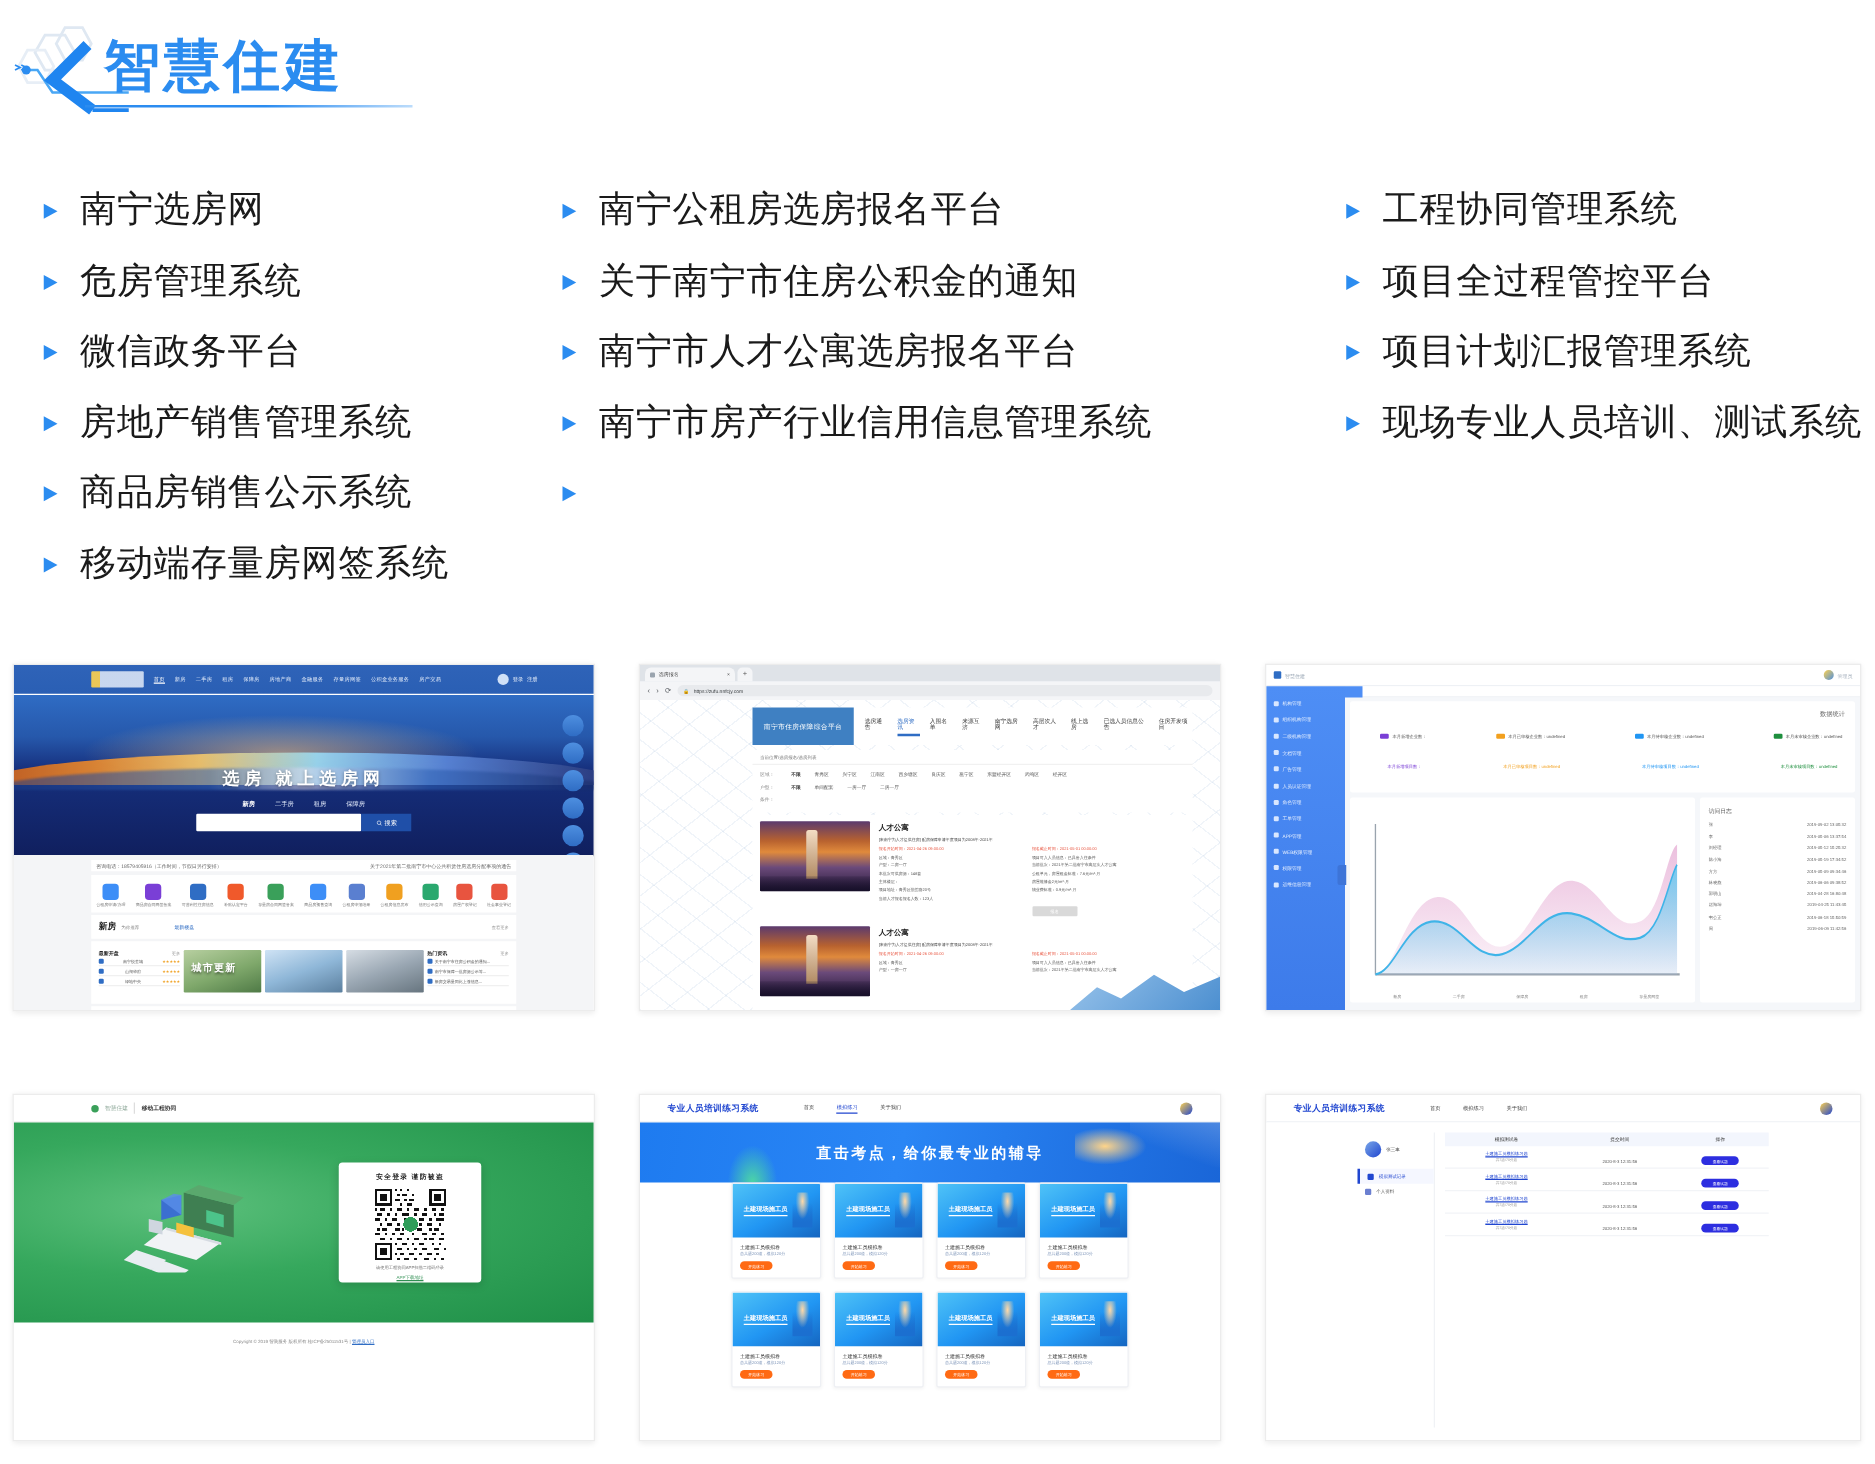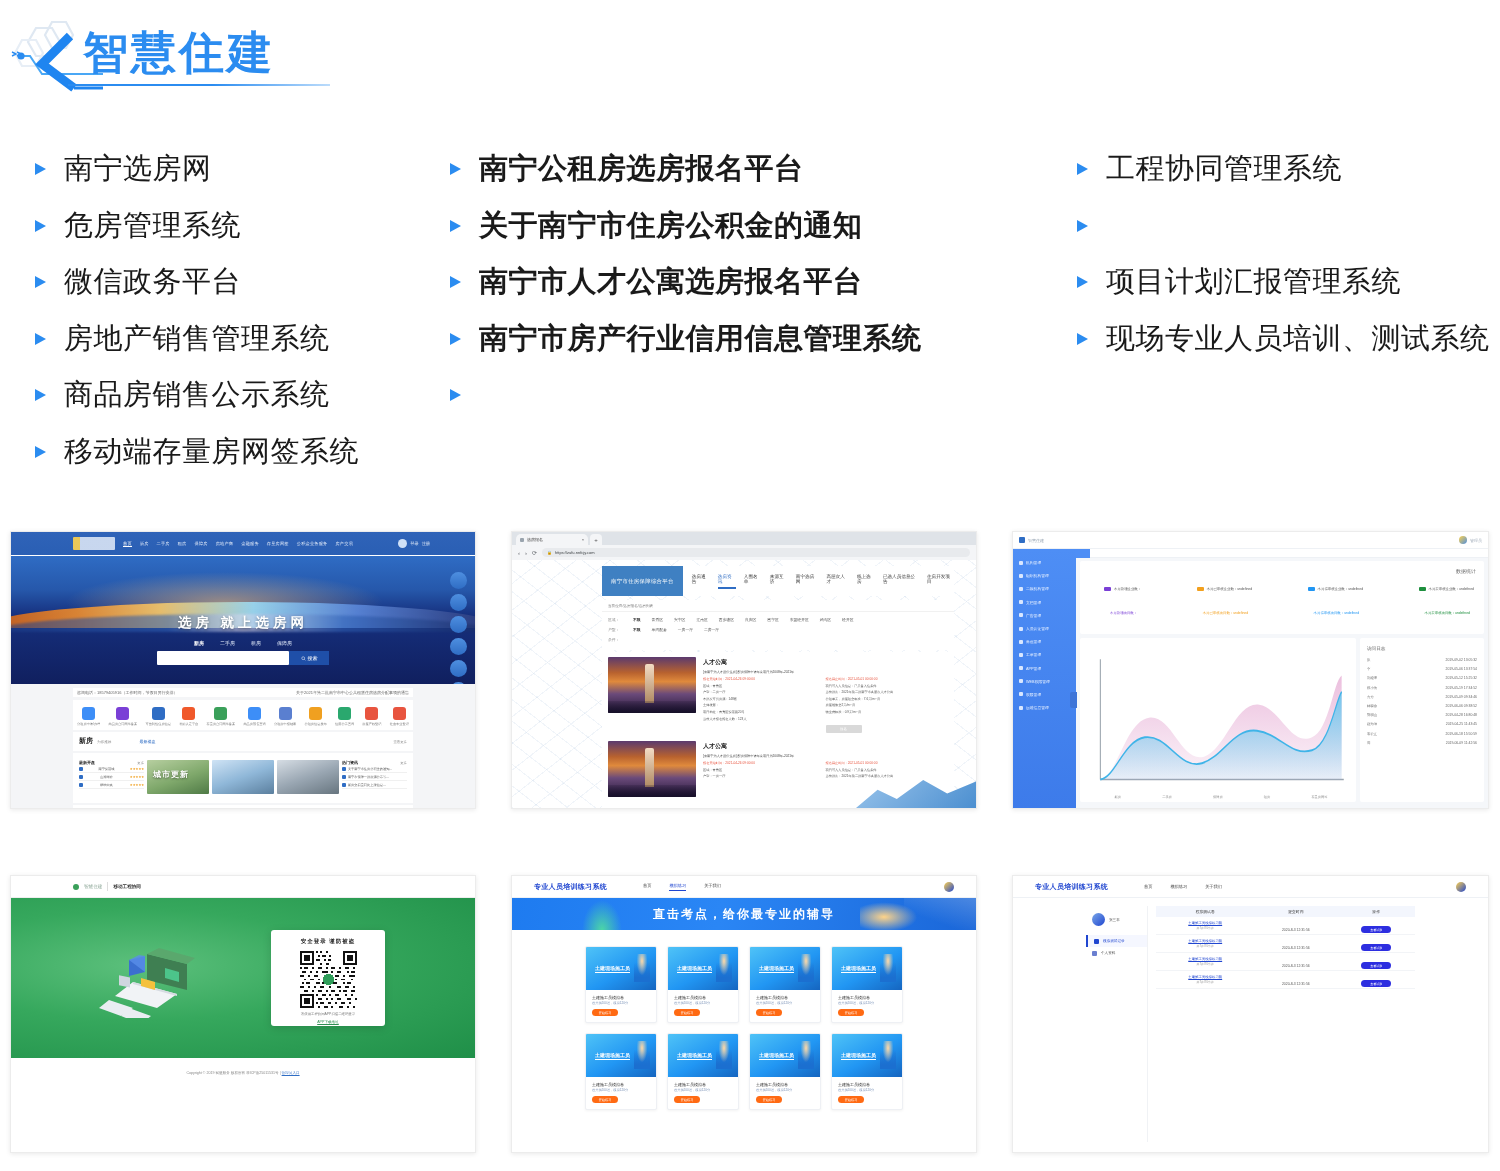--- a/index.html
+++ b/index.html
@@ -22,21 +22,21 @@
   }
   #title-rule {
     position:absolute; left:68px; top:84px; width:262px; height:2px;
     background:linear-gradient(to right,#2b8cf0 0%, #2b8cf0 55%, #bcdcfb 100%);
   }
 
   
   #links { position:absolute; left:0; top:140px; width:1500px; height:350px; }
   .col { position:absolute; top:0; }
   #col-0 { left:30px;  width:420px; }
-  #col-1 { left:445px; width:620px;font-weight:bold; }
+  #col-1 { left:445px; width:620px; }
   #col-2 { left:1072px; width:420px; }
   .link-item {
     display:flex; align-items:center;
     height:56.5px;
     white-space:nowrap;
     cursor:pointer;
   }
   .bullet {
     width:20px; height:20px; flex:0 0 20px;
     margin-right:14px;
@@ -319,21 +319,21 @@
   .s4-foot u { color:#2f6dc4; }
 
   
   .s5 { background:#fff; }
   .s5-top { position:absolute; left:0; top:0; width:100%; height:22px; display:flex; align-items:center; padding:0 22px; border-bottom:1px solid #eef1f5; }
   .s5-top .brand { font-size:7px; color:#2046d0; font-weight:bold; letter-spacing:.3px; }
   .s5-top .menu { display:flex; gap:18px; margin-left:36px; font-size:4.2px; color:#444; }
   .s5-top .menu .on { color:#2046d0; border-bottom:1px solid #2046d0; padding-bottom:2px; }
   .s5-top .av { margin-left:auto; width:10px;height:10px;border-radius:50%;background:linear-gradient(135deg,#ffd24d,#2046d0); }
   .s5-banner {
-    position:absolute; left:0; top:22px; width:100%; height:32px;
+    position:absolute; left:0; top:22px; width:100%; height:48px;
     background:linear-gradient(100deg,#1e7bf0 0%,#2a86f5 45%,#1a66d8 100%);
     display:flex; align-items:center; justify-content:center; overflow:hidden;
   }
   .s5-banner .txt { font-size:12px; color:#fff; font-weight:bold; letter-spacing:2px; z-index:2; }
   .s5-banner .leafL { position:absolute; left:70px; bottom:0; width:40px; height:30px; background:radial-gradient(ellipse at 50% 100%, #4cd6a6 0%, rgba(76,214,166,0) 70%); }
   .s5-banner .figR { position:absolute; right:56px; top:3px; width:60px; height:32px;
      background:radial-gradient(ellipse at 40% 50%, #ffd489 0%, rgba(255,212,137,0) 65%); }
   .s5-banner .waveR { position:absolute; right:0; top:0; width:72px; height:36px;
      background:linear-gradient(200deg, rgba(255,255,255,.22), rgba(255,255,255,0) 62%); }
   .s5-grid {
@@ -507,20 +507,21 @@
           </svg>
         </span>
       <span class="link-label">工程协同管理系统</span>
     </div>
     <div class="link-item">
       <span class="bullet">
           <svg width="20" height="20" viewBox="0 0 20 20">
             <polygon points="5,4 16,10 5,16" fill="#2b8cf0"></polygon>
           </svg>
         </span>
+      <span class="link-label">项目全过程管控平台</span>
     </div>
     <div class="link-item">
       <span class="bullet">
           <svg width="20" height="20" viewBox="0 0 20 20">
             <polygon points="5,4 16,10 5,16" fill="#2b8cf0"></polygon>
           </svg>
         </span>
       <span class="link-label">项目计划汇报管理系统</span>
     </div>
     <div class="link-item">

